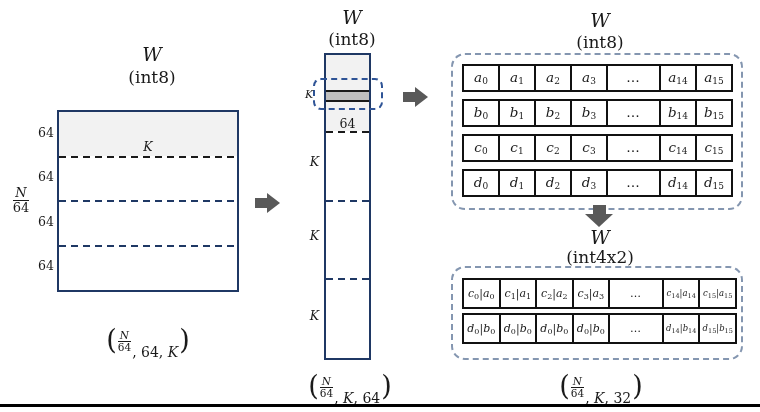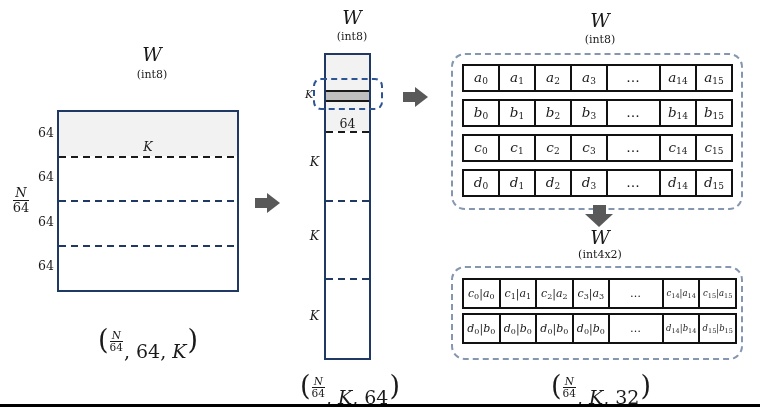--- a/index.html
+++ b/index.html
@@ -1,20 +1,20 @@
 <!DOCTYPE html>
 <html style="--navy: #1F3864; --shade: #F2F2F2; --strip: #BFBFBF; --smalldash: #2F5496; --rectdash: #8496B0; --arrow: #595959; --cellb: #111111;"><head>
 <meta charset="utf-8">
 <style>
   html,body{margin:0;padding:0;background:#fff;}
   .scene{position:relative;width:760px;height:412px;background:#ffffff;overflow:hidden;
          font-family:"DejaVu Serif","Liberation Serif",serif;color:#1a1a1a;}
   .abs{position:absolute;}
   .title{font-size:19px;font-style:italic;text-align:center;line-height:1;}
-  .dtype{font-size:11px;text-align:center;line-height:1;}
+  .dtype{font-size:17px;text-align:center;line-height:1;}
 
   
   .box{border:2px solid var(--navy);background:#fff;box-sizing:border-box;}
   .shade{position:absolute;left:0;right:0;background:var(--shade);}
 
   
   .hdash{position:absolute;left:0;right:0;height:2px;
          background-image:repeating-linear-gradient(90deg,var(--dc) 0 7px,transparent 7px 12px);}
   .hdash.black{--dc:#1a1a1a;}
   .hdash.navy{--dc:var(--navy);}
@@ -37,21 +37,21 @@
 
   
   .frac{display:inline-flex;flex-direction:column;align-items:center;line-height:1.05;}
   .frac .num{font-style:italic;border-bottom:1.2px solid #1a1a1a;padding:0 2px;}
   .sidefrac{font-size:13px;text-align:center;}
 
   
   .caption{display:flex;align-items:center;justify-content:center;gap:1px;white-space:nowrap;}
   .caption .paren{font-size:27px;font-weight:400;line-height:.9;transform:translateY(-1px);}
   .caption .frac{font-size:10.5px;}
-  .caption .rest{font-size:19px;line-height:1;margin-top:20px;}
+  .caption .rest{font-size:14px;line-height:1;margin-top:20px;}
   .caption .rest i{font-style:italic;}
 
   
   .arrow-r{display:flex;align-items:center;}
   .arrow-r .body{width:12px;height:10px;background:var(--arrow);}
   .arrow-r .head{width:0;height:0;border-left:13px solid var(--arrow);
                  border-top:10px solid transparent;border-bottom:10px solid transparent;}
   .arrow-d{display:flex;flex-direction:column;align-items:center;z-index:6;}
   .arrow-d .body{width:13px;height:9px;background:var(--arrow);}
   .arrow-d .head{width:0;height:0;border-top:13px solid var(--arrow);

